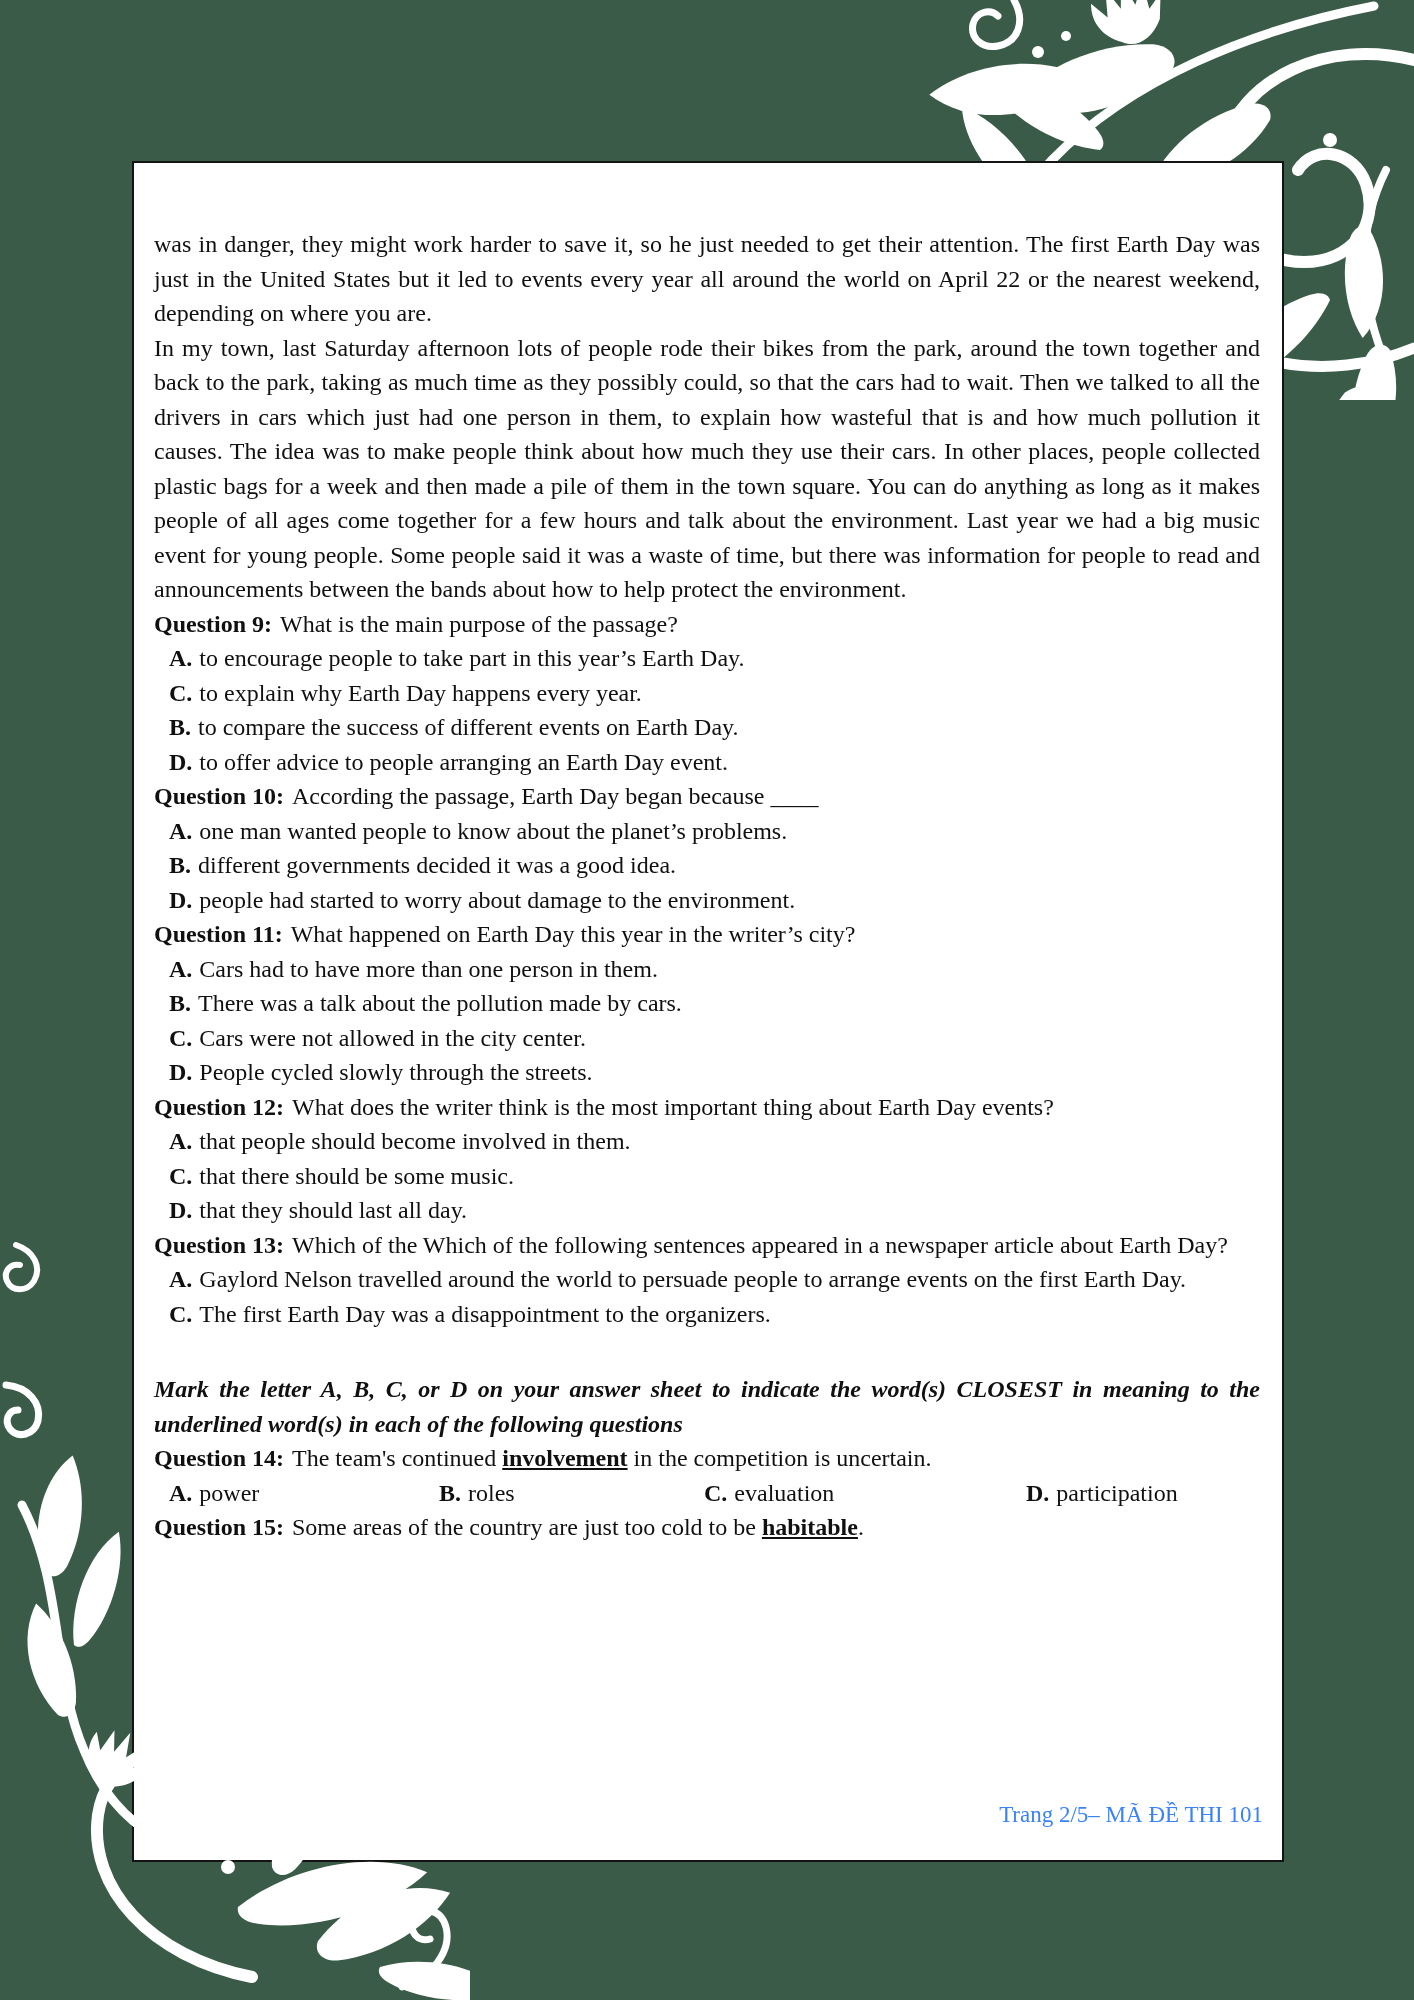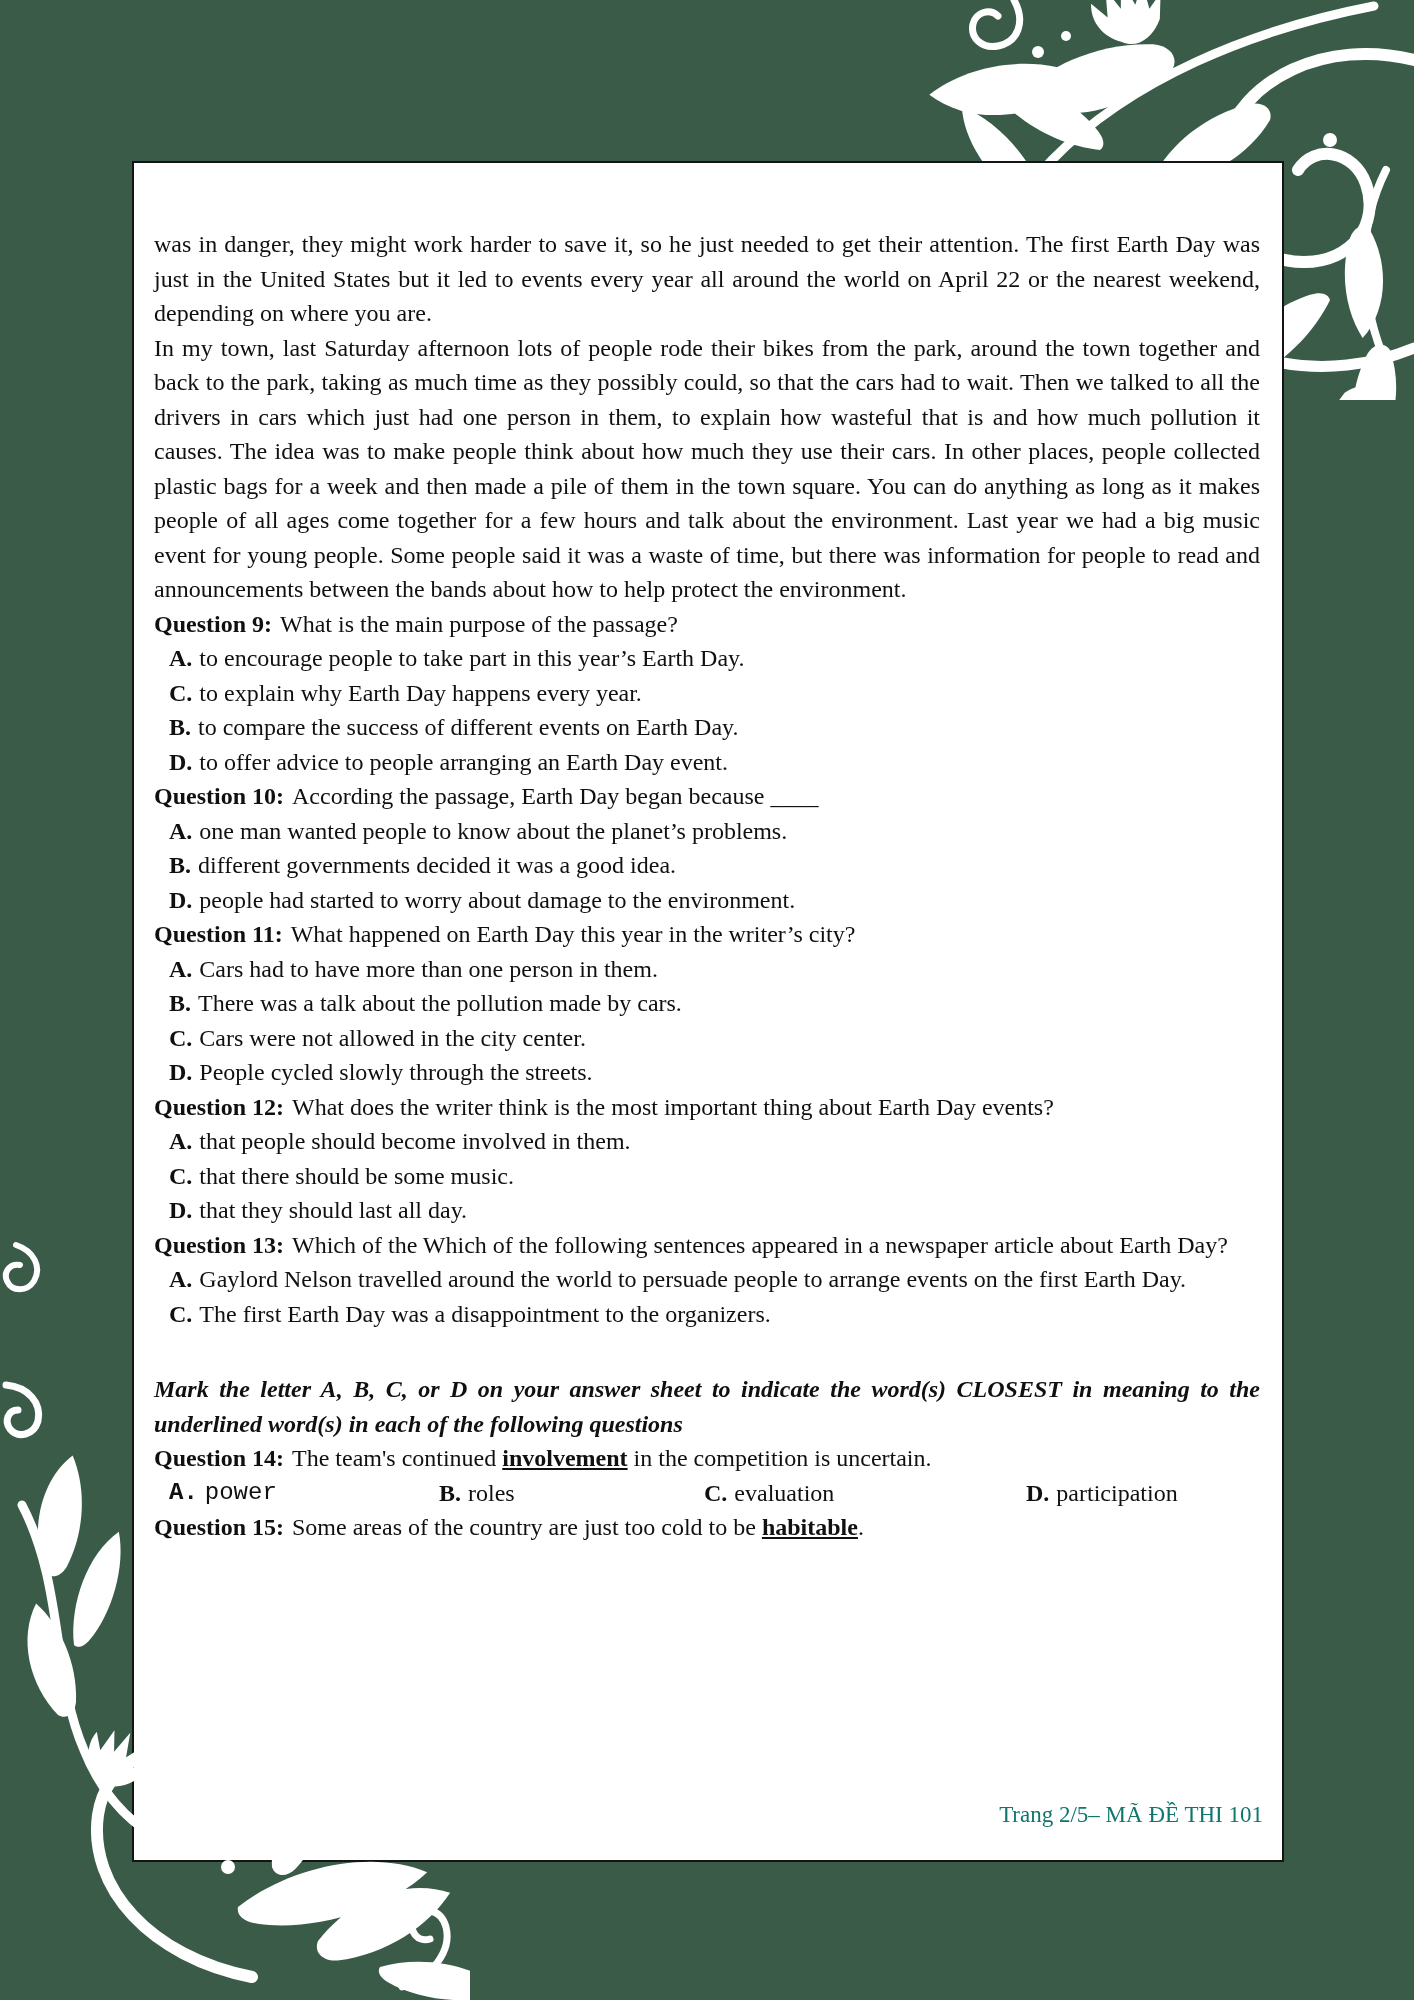--- a/index.html
+++ b/index.html
@@ -22,26 +22,26 @@
   p.passage{margin:0;text-align:justify;}
   .q{margin:0;text-align:justify;}
   .q .qlabel{font-weight:bold;margin-right:8px;}
   .opt{margin:0;text-indent:15px;text-align:justify;}
   .opt .letter{font-weight:bold;margin-right:7px;}
   .spacer{height:41px;}
   .instruction{margin:0;font-weight:bold;font-style:italic;text-align:justify;}
   .uword{font-weight:bold;text-decoration:underline;}
   .optrow{display:flex;margin:0;padding-left:15px;}
   .optrow .cell{white-space:nowrap;}
-  .optrow .cell-a{width:270px;font-family:Liberation Mono, monospace;}
+  .optrow .cell-a{width:270px;}
   .optrow .cell-b{width:265px;}
   .optrow .cell-c{width:322px;}
   .optrow .cell .letter{font-weight:bold;margin-right:7px;}
   .page-footer{
-    position:absolute;right:19px;bottom:28px;font-size:23px;color:#0f766e;
+    position:absolute;right:19px;bottom:28px;font-size:23px;color:#3b82f6;
   }
 </style>
 </head>
 <body>
 
 <svg id="ornament-tr" class="ornament ornament-top" width="644" height="400" viewBox="0 0 644 400" aria-hidden="true">
   <defs>
     <path id="lf" d="M0 0 C 26 -30 70 -44 104 -30 C 86 -6 52 14 14 16 C 2 16 -4 8 0 0 Z"></path>
     <path id="lf2" d="M0 0 C 40 -18 96 -16 128 8 C 96 26 44 28 10 14 C 0 10 -2 4 0 0 Z"></path>
     <path id="th" d="M0 0 C -14 -8 -20 -22 -16 -36 L -6 -22 L -2 -44 L 6 -26 L 12 -48 L 18 -26 L 28 -42 L 28 -20 L 40 -30 L 34 -10 C 24 4 10 8 0 0 Z"></path>

